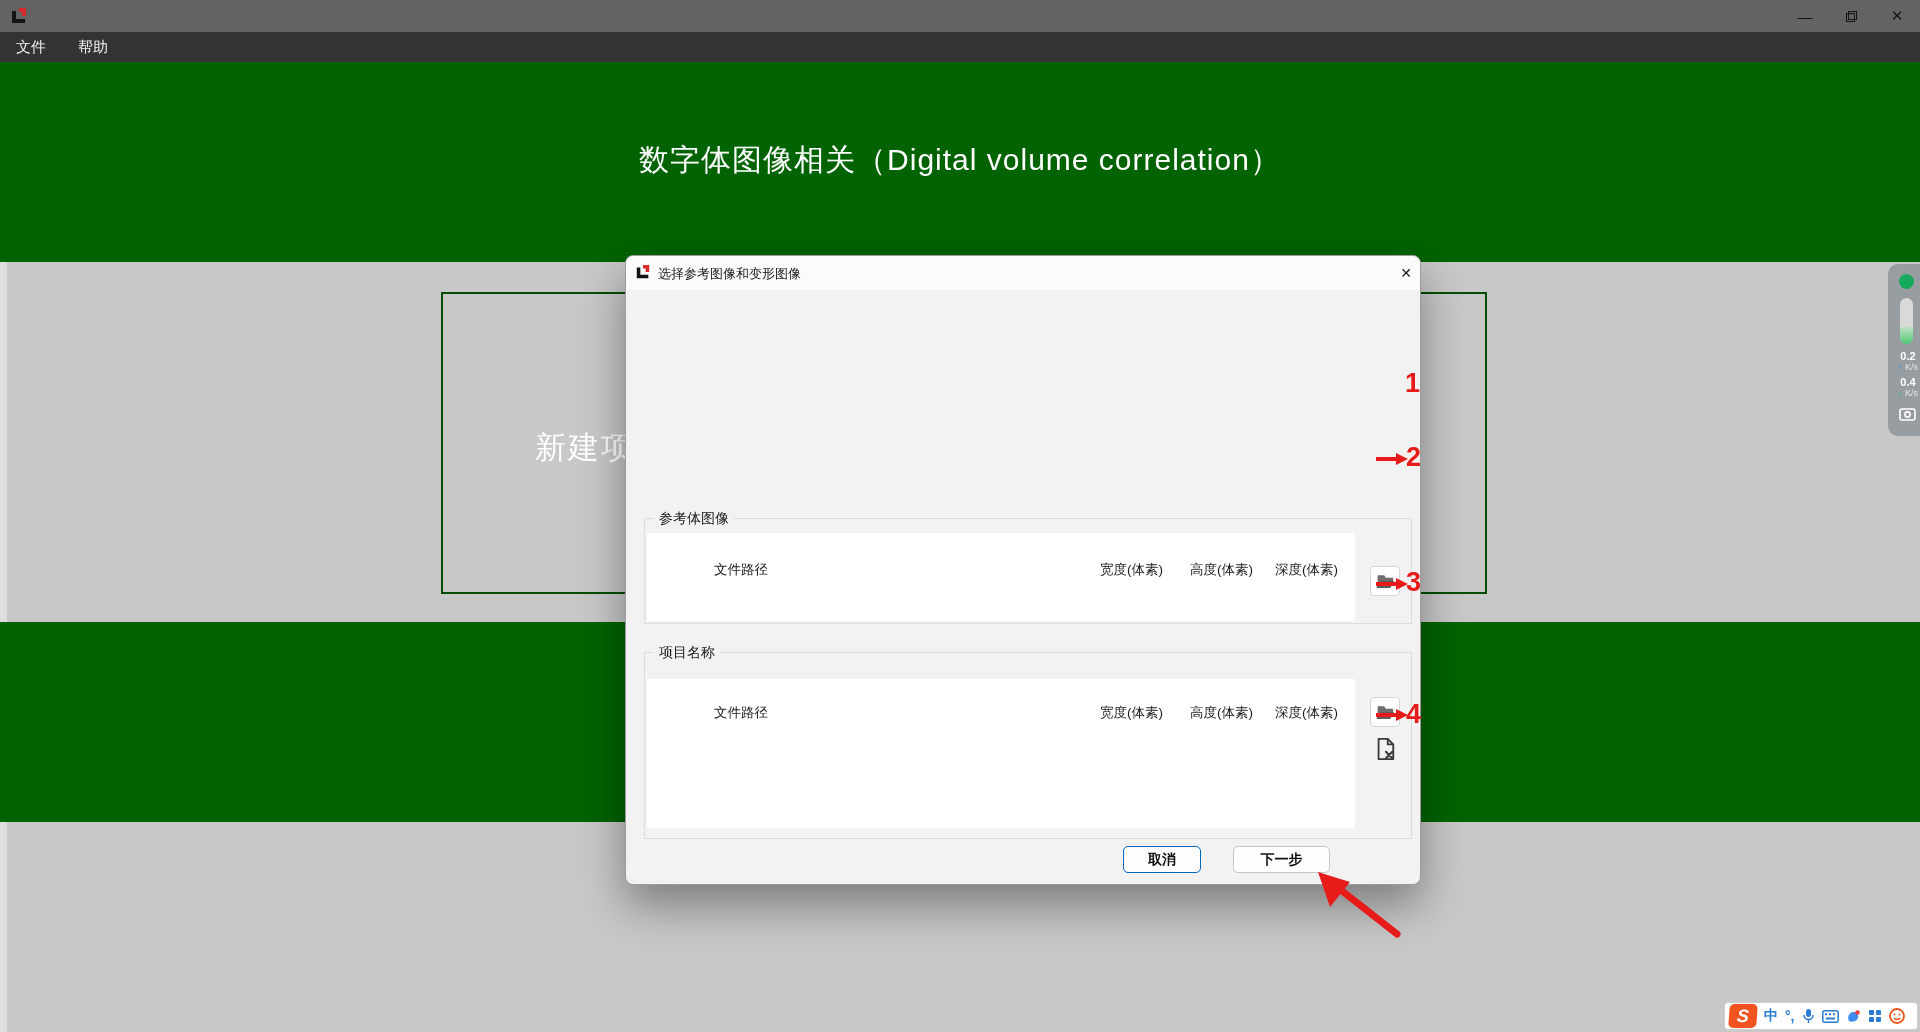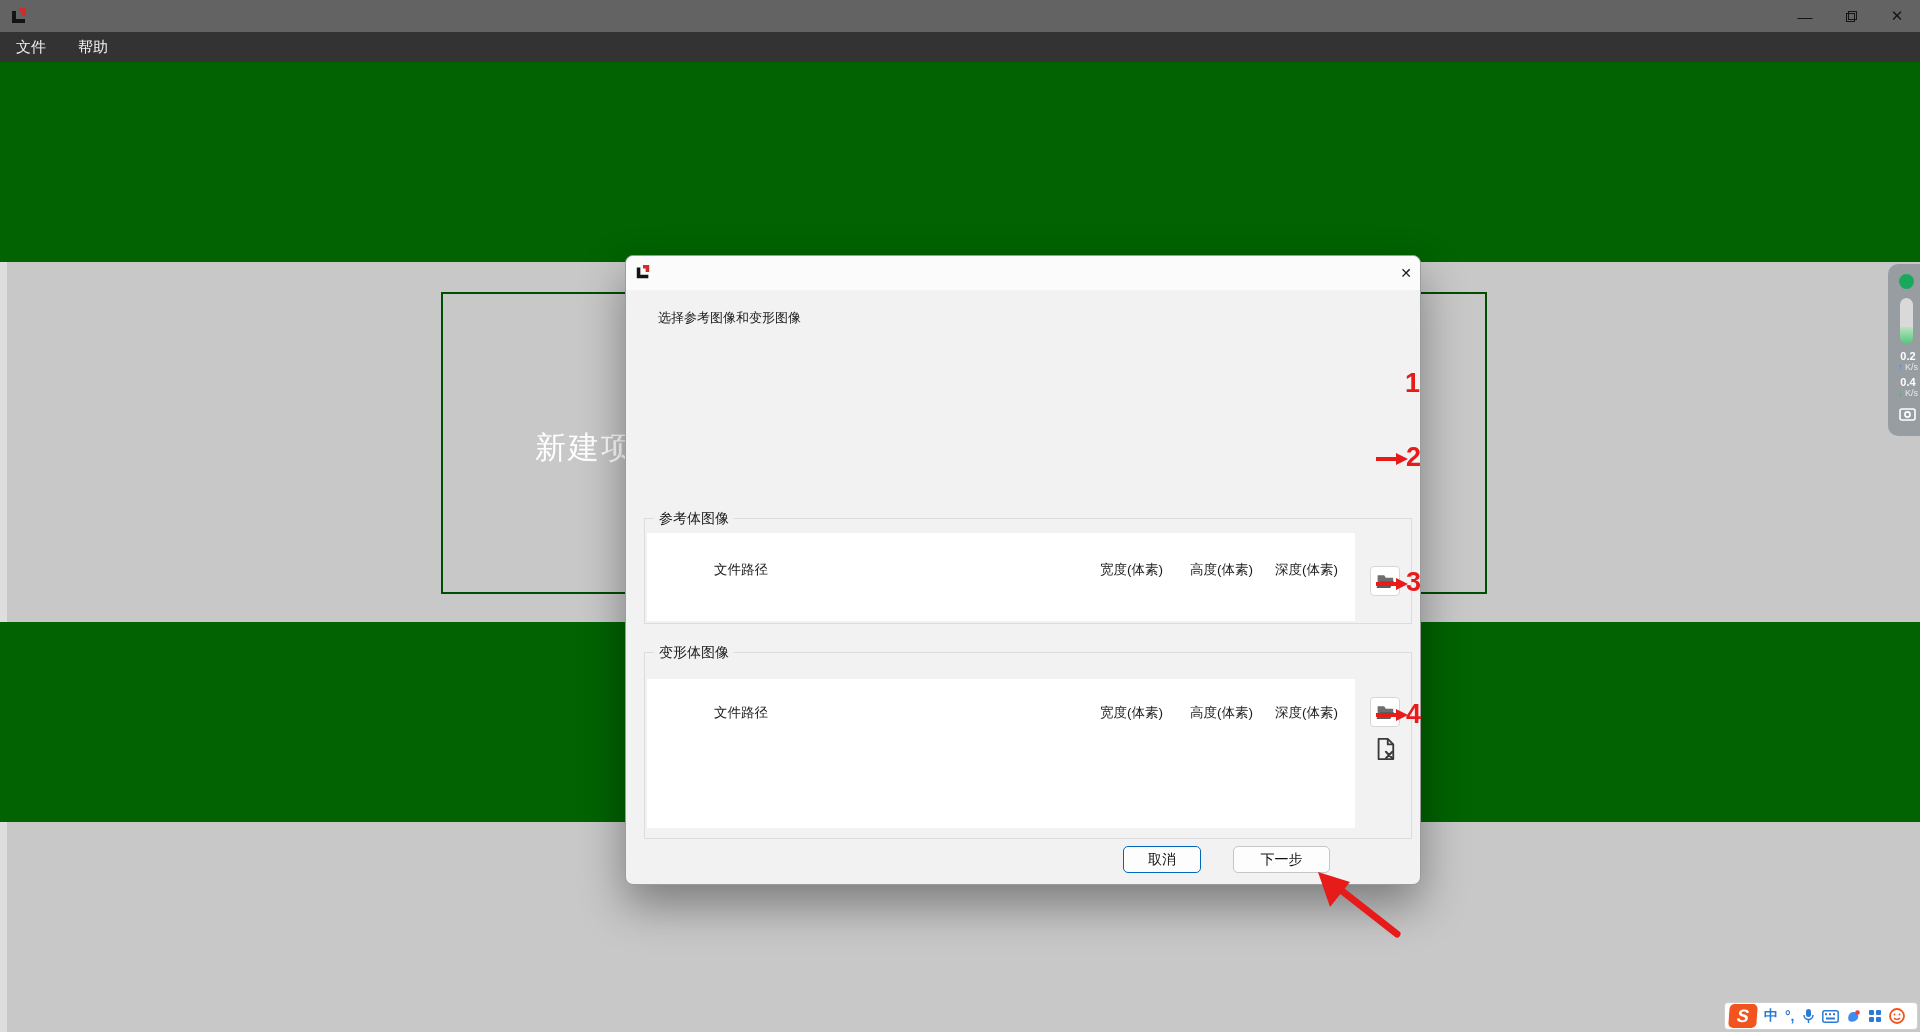--- a/index.html
+++ b/index.html
@@ -34,21 +34,21 @@
   #new-project-box { left:441px; top:292px; width:1046px; height:302px; border:2px solid #014d01; }
   #new-project-label { left:535px; top:427px; color:#ffffff; font-size:31px; letter-spacing:2px; }
 
   
   #dialog { left:625px; top:255px; width:796px; height:630px; background:#f2f2f2;
             border:1px solid #9b9b9b; border-radius:8px;
             box-shadow:0 20px 45px rgba(0,0,0,0.38); }
   #dlg-titlebar { left:0; top:0; width:794px; height:34px; background:#fbfbfb;
                   border-radius:8px 8px 0 0; }
   #dlg-icon { left:9px; top:8px; width:16px; height:16px; }
-  #dlg-title { left:32px; top:9px; font-size:13px; color:#1a1a1a;margin-top:44px; }
+  #dlg-title { left:32px; top:9px; font-size:13px; color:#1a1a1a; }
   #dlg-close { left:766px; top:2px; width:28px; height:30px; display:flex; align-items:center;
                justify-content:center; font-size:14px; color:#1a1a1a; }
 
   .group { border:1px solid #dcdcdc; background:transparent; }
   .group-legend { position:absolute; top:-9px; left:9px; background:#f2f2f2; padding:0 5px;
                   font-size:14px; color:#1a1a1a; }
   #grp-info { left:18px; top:46px; width:768px; height:204px; }
   #lbl-name { left:8px; top:38px; font-size:14px; color:#1a1a1a; }
   #inp-name { left:5px; top:69px; width:756px; height:27px; background:#ffffff;
               border:1px solid #8f8f8f; border-bottom:2px solid #0067c0;
@@ -76,21 +76,21 @@
   #tbl-ref .th { top:28px; }
   #tbl-def .th { top:25px; }
 
   .icon-btn { width:30px; height:30px; background:#ffffff; border:1px solid #d6d6d6;
               border-radius:4px; display:flex; align-items:center; justify-content:center; }
   #btn-folder-ref { left:744px; top:310px; }
   #btn-folder-def { left:744px; top:441px; }
   #btn-remove-def { left:744px; top:478px; }
 
   .dlg-btn { position:absolute; height:27px; background:#fdfdfd; border-radius:5px;
-             font-size:14px; color:#111; display:flex; align-items:center; justify-content:center; }
+             font-size:14px; color:#111; display:flex; align-items:center; justify-content:center;font-weight:bold; }
   #btn-cancel { left:497px; top:590px; width:78px; border:1px solid #0067c0; }
   #btn-next   { left:607px; top:590px; width:97px; border:1px solid #c6c6c6; }
 
   
   .ann-num { position:absolute; color:#e81b1b; font-size:27px; font-weight:600;
              font-family:"Liberation Sans",sans-serif; line-height:1; }
   #ann-1 { left:779px; top:114px; }
   #ann-2 { left:780px; top:188px; }
   #ann-3 { left:780px; top:313px; }
   #ann-4 { left:780px; top:445px; }
@@ -150,20 +150,21 @@
     <div class="menu-item">帮助</div>
   </div>
 
   <div class="abs band" id="band-green1"></div>
   <div class="abs band" id="band-gray1"></div>
   <div class="abs band" id="band-green2"></div>
   <div class="abs band" id="band-gray2"></div>
   <div class="abs edge-strip" style="top:262px;height:360px;"></div>
   <div class="abs edge-strip" style="top:822px;height:210px;"></div>
 
+  <div class="abs" id="hero-title">数字体图像相关（Digital volume correlation）</div>
 
   <div class="abs" id="new-project-box"></div>
   <div class="abs" id="new-project-label">新建项目</div>
 
   <div class="abs" id="dialog">
     <div class="abs" id="dlg-titlebar">
       <svg class="abs" id="dlg-icon" viewBox="0 0 18 18">
         <path d="M9 1 h7 v8 h-4 v-4 h-3 z" fill="#d42a2a"></path>
         <path d="M2 4 h4 v8 h9 v4 H2 z" fill="#141414"></path>
       </svg>
@@ -182,21 +183,21 @@
       </div>
     </div>
     <div class="abs icon-btn" id="btn-folder-ref">
       <svg width="20" height="18" viewBox="0 0 24 22">
         <path d="M3 19 V4 h8 l2 3 h9 v4 H6 z" fill="#6e6e6e"></path>
         <path d="M1.5 19.5 l4.5 -8.5 h17 l-4.5 8.5 z" fill="#5c5c5c"></path>
       </svg>
     </div>
 
     <div class="abs group" id="grp-def">
-      <div class="group-legend">变形体图像</div>
+      <div class="group-legend">项目名称</div>
       <div class="table-area" id="tbl-def">
         <div class="th th-file">文件路径</div>
         <div class="th th-w">宽度(体素)</div>
         <div class="th th-h">高度(体素)</div>
         <div class="th th-d">深度(体素)</div>
       </div>
     </div>
     <div class="abs icon-btn" id="btn-folder-def">
       <svg width="20" height="18" viewBox="0 0 24 22">
         <path d="M3 19 V4 h8 l2 3 h9 v4 H6 z" fill="#6e6e6e"></path>

